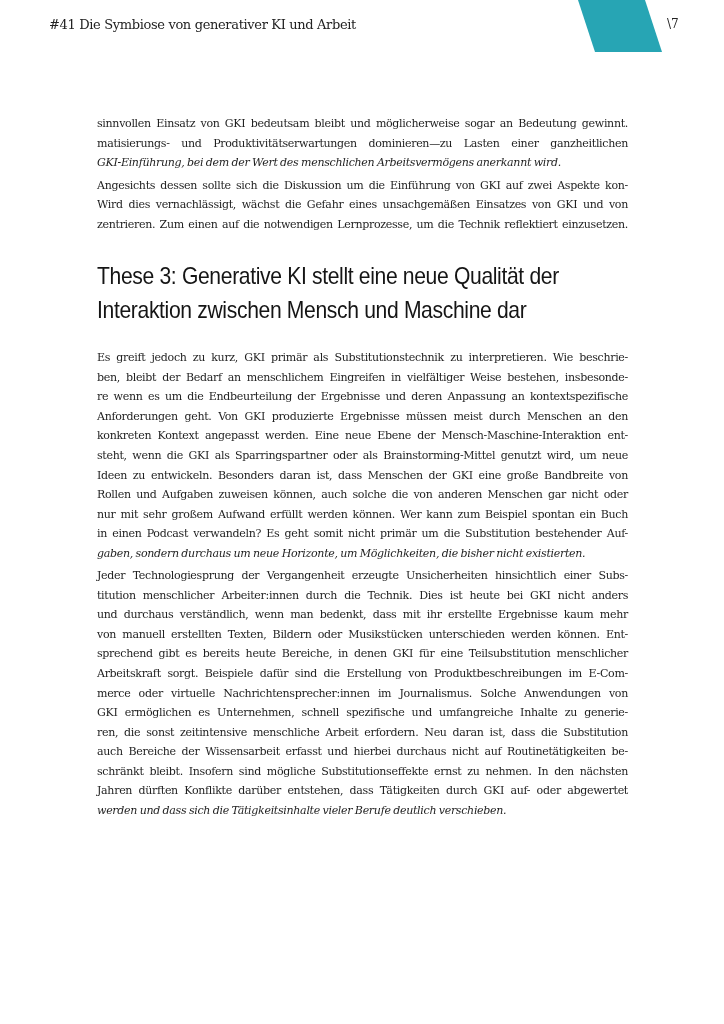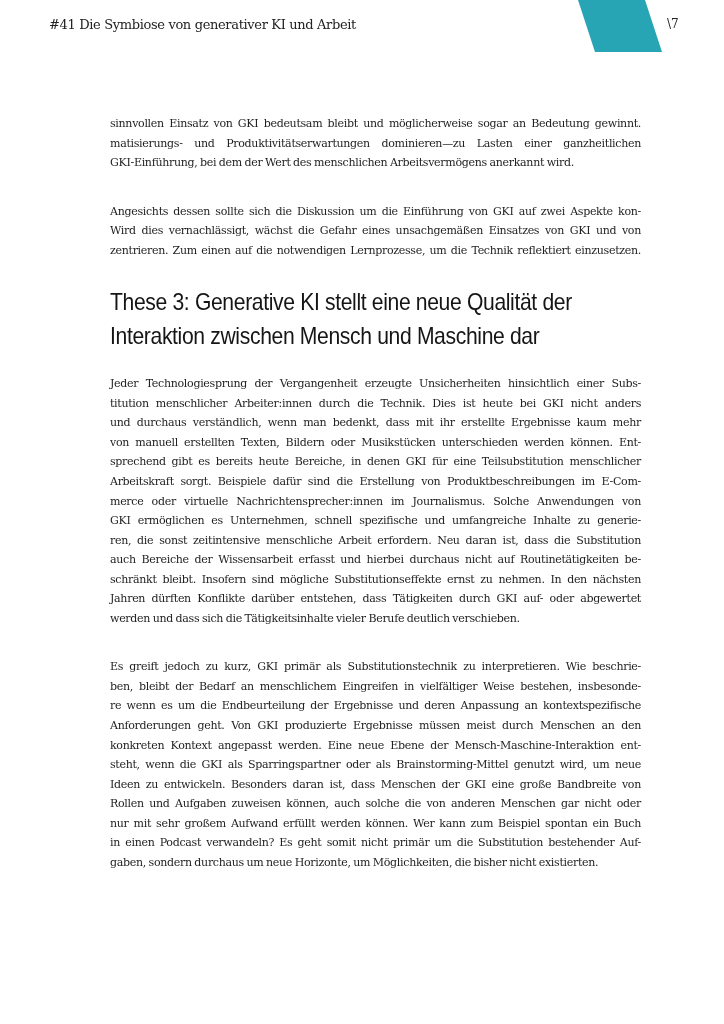--- a/index.html
+++ b/index.html
@@ -35,50 +35,50 @@
       position: absolute;
       left: 667px;
       top: 17px;
       font-family: "DejaVu Serif", serif;
       font-size: 12px;
       color: #222;
       white-space: nowrap;
     }
     .content {
       position: absolute;
-      left: 110px;
+      left: 97px;
       top: 114px;
       width: 531px;
     }
     .para {
       font-family: "DejaVu Serif", serif;
       font-size: 11.05px;
       line-height: 19.55px;
       letter-spacing: -0.32px;
       word-spacing: -0.6px;
       text-align: justify;
       hyphens: manual;
       margin: 0;
       color: #1e1e1e;
     }
-    .para + .para { margin-top: 29px; }
+    .para + .para { margin-top: 3px; }
     .heading {
       font-family: "Liberation Sans", sans-serif;
       font-size: 24px;
       line-height: 33.5px;
       font-weight: normal;
       letter-spacing: -0.4px;
       transform: scaleX(0.88);
       transform-origin: left top;
       width: 620px;
       margin: 25px 0 22px 0;
       color: #151515;
     }
     .line { display: block; }
-    .line.last { text-align: left; }
+    .line.last { text-align: left; font-style: italic; }
     .jl {
       display: block;
       text-align: justify;
       text-align-last: justify;
     }
   </style>
 </head>
 <body>
 
 <div>
@@ -104,43 +104,43 @@
       <span class="jl">Wird dies vernachlässigt, wächst die Gefahr eines unsachgemäßen Einsatzes von GKI und von</span>
       <span class="jl">zentrieren. Zum einen auf die notwendigen Lernprozesse, um die Technik reflektiert einzusetzen.</span>
     </p>
 
     <h2 class="heading">
       <span class="line">These 3: Generative KI stellt eine neue Qualität der</span>
       <span class="line">Interaktion zwischen Mensch und Maschine dar</span>
     </h2>
 
     <p class="para">
+      <span class="jl">Es greift jedoch zu kurz, GKI primär als Substitutionstechnik zu interpretieren. Wie beschrie-</span>
+      <span class="jl">ben, bleibt der Bedarf an menschlichem Eingreifen in vielfältiger Weise bestehen, insbesonde-</span>
+      <span class="jl">re wenn es um die Endbeurteilung der Ergebnisse und deren Anpassung an kontextspezifische</span>
+      <span class="jl">Anforderungen geht. Von GKI produzierte Ergebnisse müssen meist durch Menschen an den</span>
+      <span class="jl">konkreten Kontext angepasst werden. Eine neue Ebene der Mensch-Maschine-Interaktion ent-</span>
+      <span class="jl">steht, wenn die GKI als Sparringspartner oder als Brainstorming-Mittel genutzt wird, um neue</span>
+      <span class="jl">Ideen zu entwickeln. Besonders daran ist, dass Menschen der GKI eine große Bandbreite von</span>
+      <span class="jl">Rollen und Aufgaben zuweisen können, auch solche die von anderen Menschen gar nicht oder</span>
+      <span class="jl">nur mit sehr großem Aufwand erfüllt werden können. Wer kann zum Beispiel spontan ein Buch</span>
+      <span class="jl">in einen Podcast verwandeln? Es geht somit nicht primär um die Substitution bestehender Auf-</span>
+      <span class="line last">gaben, sondern durchaus um neue Horizonte, um Möglichkeiten, die bisher nicht existierten.</span>
+    </p>
+
+    <p class="para">
       <span class="jl">Jeder Technologiesprung der Vergangenheit erzeugte Unsicherheiten hinsichtlich einer Subs-</span>
       <span class="jl">titution menschlicher Arbeiter:innen durch die Technik. Dies ist heute bei GKI nicht anders</span>
       <span class="jl">und durchaus verständlich, wenn man bedenkt, dass mit ihr erstellte Ergebnisse kaum mehr</span>
       <span class="jl">von manuell erstellten Texten, Bildern oder Musikstücken unterschieden werden können. Ent-</span>
       <span class="jl">sprechend gibt es bereits heute Bereiche, in denen GKI für eine Teilsubstitution menschlicher</span>
       <span class="jl">Arbeitskraft sorgt. Beispiele dafür sind die Erstellung von Produktbeschreibungen im E-Com-</span>
       <span class="jl">merce oder virtuelle Nachrichtensprecher:innen im Journalismus. Solche Anwendungen von</span>
       <span class="jl">GKI ermöglichen es Unternehmen, schnell spezifische und umfangreiche Inhalte zu generie-</span>
       <span class="jl">ren, die sonst zeitintensive menschliche Arbeit erfordern. Neu daran ist, dass die Substitution</span>
       <span class="jl">auch Bereiche der Wissensarbeit erfasst und hierbei durchaus nicht auf Routinetätigkeiten be-</span>
       <span class="jl">schränkt bleibt. Insofern sind mögliche Substitutionseffekte ernst zu nehmen. In den nächsten</span>
       <span class="jl">Jahren dürften Konflikte darüber entstehen, dass Tätigkeiten durch GKI auf- oder abgewertet</span>
       <span class="line last">werden und dass sich die Tätigkeitsinhalte vieler Berufe deutlich verschieben.</span>
     </p>
 
-    <p class="para">
-      <span class="jl">Es greift jedoch zu kurz, GKI primär als Substitutionstechnik zu interpretieren. Wie beschrie-</span>
-      <span class="jl">ben, bleibt der Bedarf an menschlichem Eingreifen in vielfältiger Weise bestehen, insbesonde-</span>
-      <span class="jl">re wenn es um die Endbeurteilung der Ergebnisse und deren Anpassung an kontextspezifische</span>
-      <span class="jl">Anforderungen geht. Von GKI produzierte Ergebnisse müssen meist durch Menschen an den</span>
-      <span class="jl">konkreten Kontext angepasst werden. Eine neue Ebene der Mensch-Maschine-Interaktion ent-</span>
-      <span class="jl">steht, wenn die GKI als Sparringspartner oder als Brainstorming-Mittel genutzt wird, um neue</span>
-      <span class="jl">Ideen zu entwickeln. Besonders daran ist, dass Menschen der GKI eine große Bandbreite von</span>
-      <span class="jl">Rollen und Aufgaben zuweisen können, auch solche die von anderen Menschen gar nicht oder</span>
-      <span class="jl">nur mit sehr großem Aufwand erfüllt werden können. Wer kann zum Beispiel spontan ein Buch</span>
-      <span class="jl">in einen Podcast verwandeln? Es geht somit nicht primär um die Substitution bestehender Auf-</span>
-      <span class="line last">gaben, sondern durchaus um neue Horizonte, um Möglichkeiten, die bisher nicht existierten.</span>
-    </p>
-
   </div>
 </div>
 
 </body></html>

